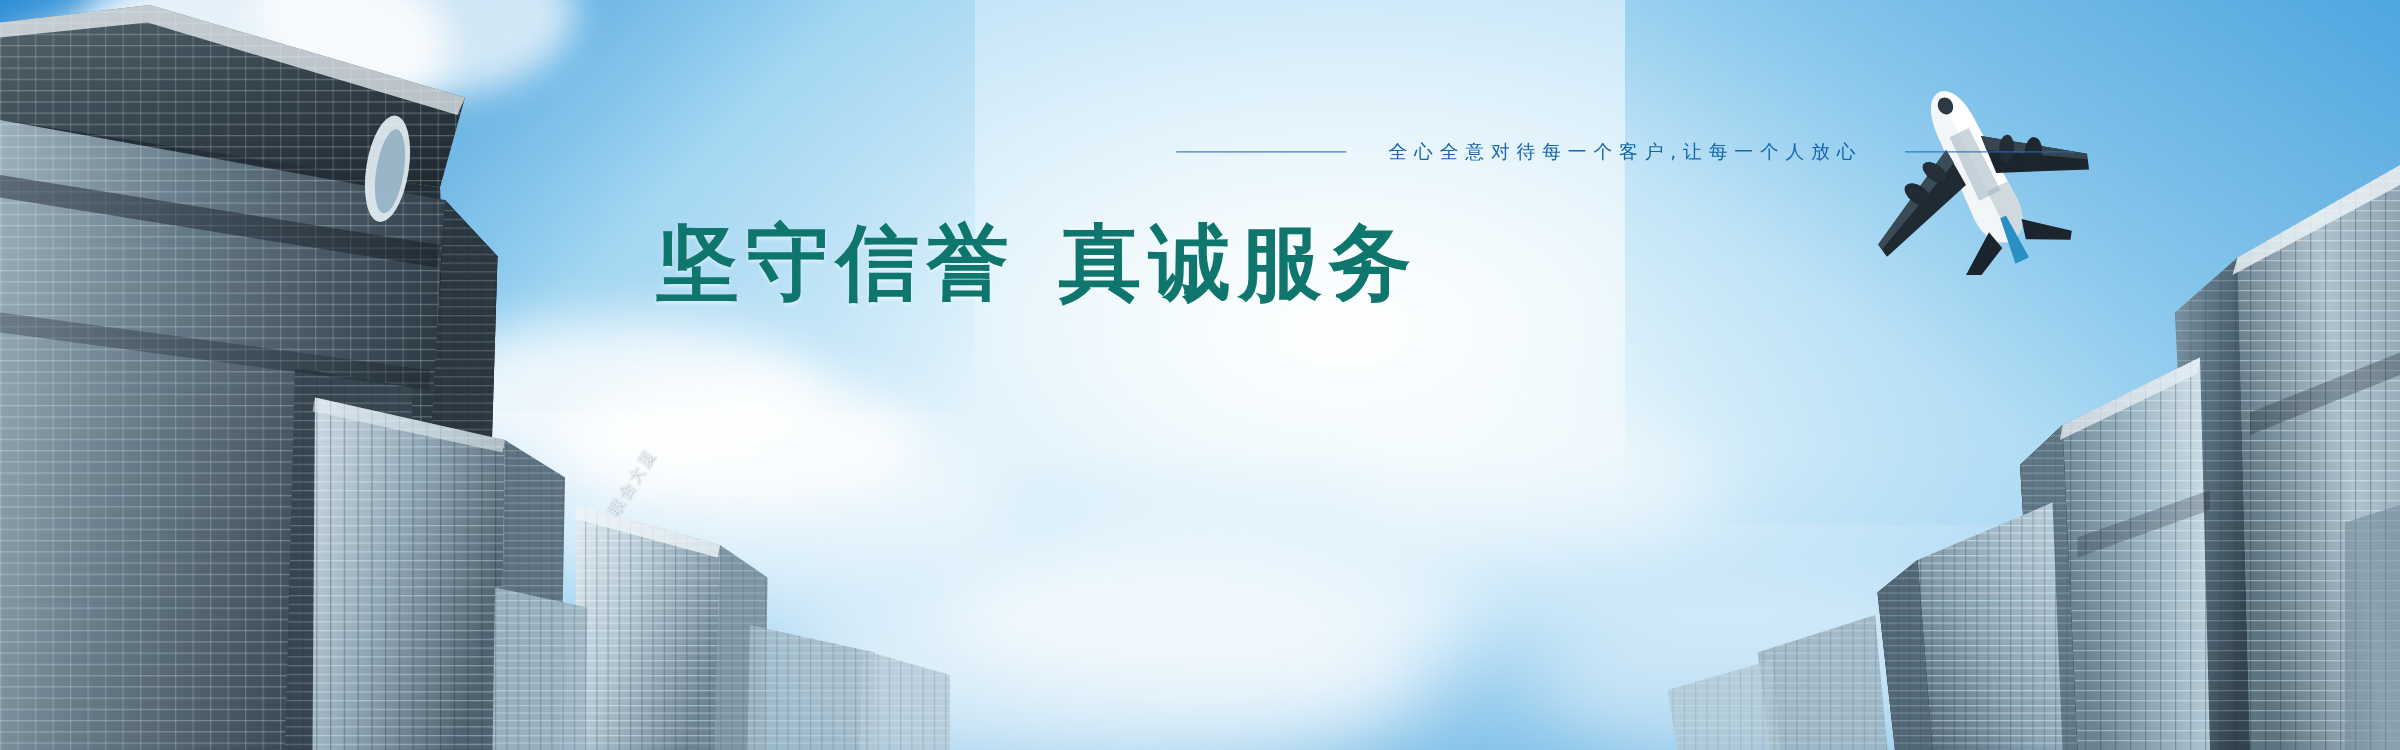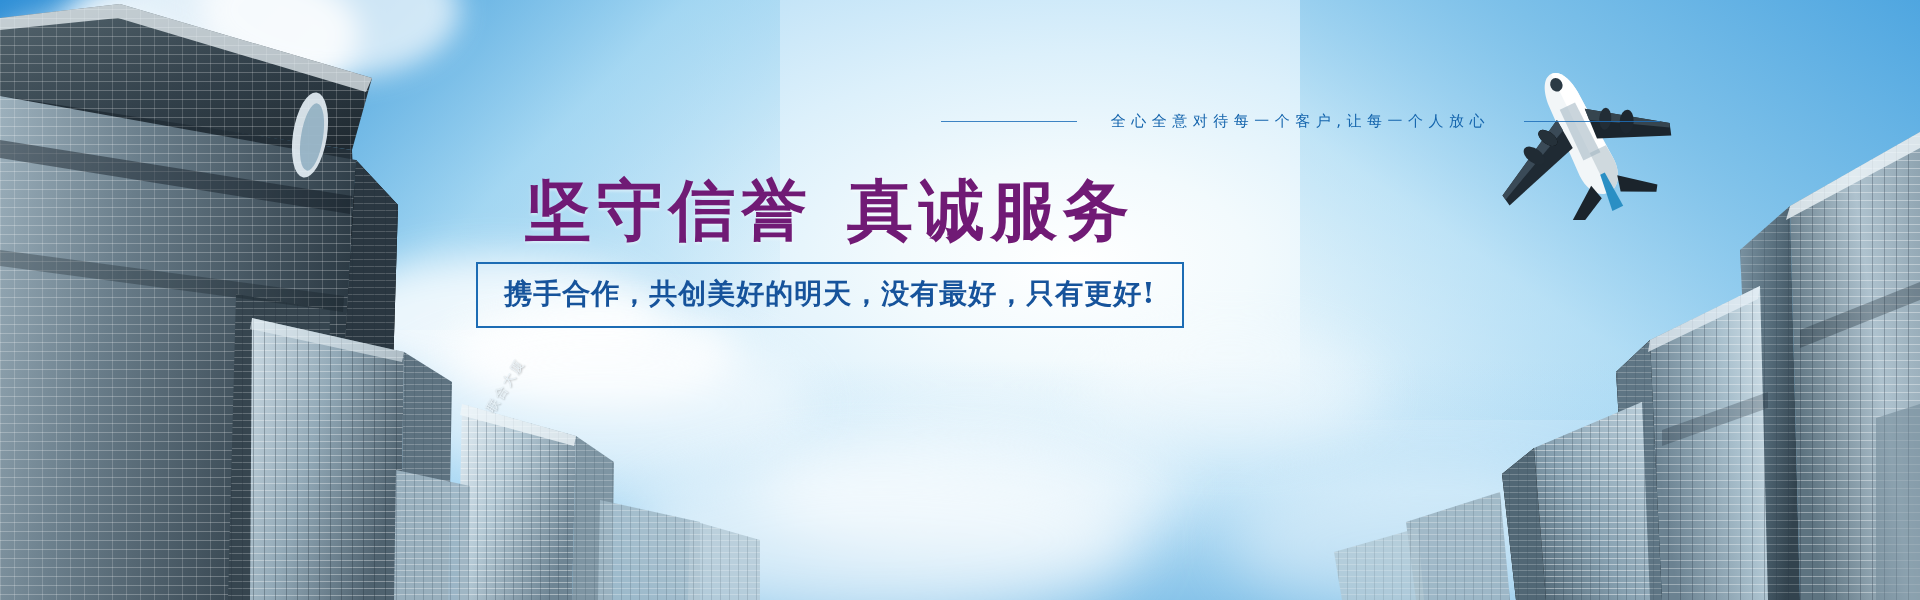--- a/index.html
+++ b/index.html
@@ -62,21 +62,21 @@
   .rule{height:1px;background:#1d6fb8;opacity:.85;}
   .rule-l{width:136px;}
   .rule-r{width:136px;}
   .tagline{
     font-size:15px;letter-spacing:5.5px;color:#1565ad;white-space:nowrap;
     font-family:"DejaVu Sans","Liberation Sans",sans-serif;
   }
   .headline{
     position:absolute;left:0;top:166px;width:1660px;text-align:center;
     font-family:"DejaVu Serif","Liberation Serif",serif;
-    font-weight:bold;font-size:66px;letter-spacing:6px;color:#701a75;
+    font-weight:bold;font-size:66px;letter-spacing:6px;color:#0f766e;
     text-shadow:0 2px 3px rgba(255,255,255,.45);
     pointer-events:auto;white-space:nowrap;
   }
   .headline .gap{display:inline-block;width:34px;}
   .subtitle-wrap{
     position:absolute;left:0;top:262px;width:1660px;
     display:flex;justify-content:center;pointer-events:auto;
   }
   .subtitle{
     border:2px solid #1c6cb4;
@@ -304,18 +304,15 @@
     <div class="tagline-row">
       <div class="rule rule-l"></div>
       <div class="tagline">全心全意对待每一个客户,让每一个人放心</div>
       <div class="rule rule-r"></div>
     </div>
 
     <div class="headline">
       <span>坚守信誉</span><span class="gap"></span><span>真诚服务</span>
     </div>
 
-    <div class="subtitle-wrap">
-      <div class="subtitle">携手合作，共创美好的明天，没有最好，只有更好!</div>
-    </div>
 
   </div>
 </div>
 
 </body></html>

